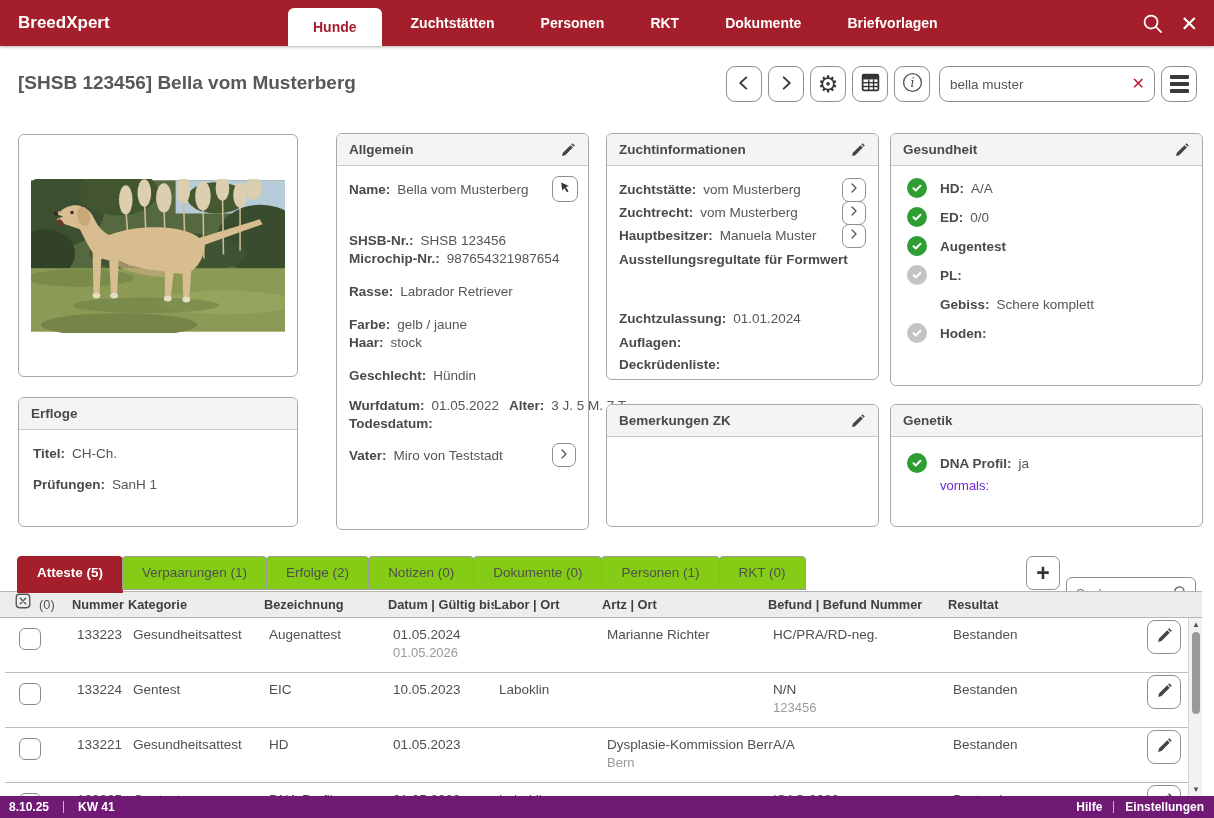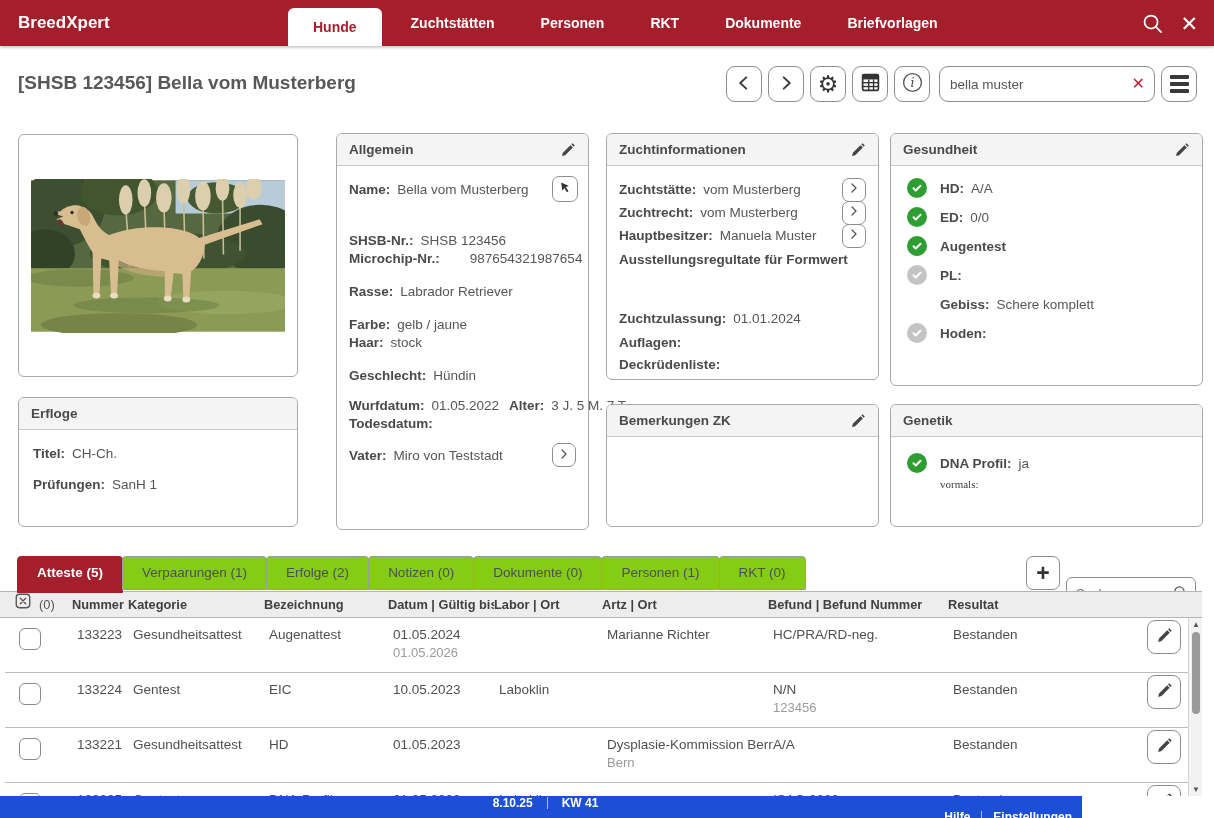--- a/index.html
+++ b/index.html
@@ -124,22 +124,22 @@
     display:flex; align-items:center; justify-content:center; margin:2px 12px 0 auto; padding:0;
   }
   
   .vscroll {
     position:absolute; left:1188px; top:618px; width:14px; height:178px; background:#f2f2f2; border-left:1px solid #d5d5d5;
   }
   .vscroll .arr { position:absolute; left:2px; width:10px; text-align:center; font-size:8px; color:#555; cursor:pointer; }
   .vscroll .thumb { position:absolute; left:2.5px; top:14px; width:8px; height:82px; background:#9a9a9a; border-radius:4px; cursor:grab; }
   
   .footer {
-    position:absolute; left:0; top:796px; width:1082px; height:22px; background:#1d4ed8;
-    display:flex; align-items:center; color:#fff; font-size:12px; font-weight:bold;flex-direction:column;
+    position:absolute; left:0; top:796px; width:1214px; height:22px; background:#701a75;
+    display:flex; align-items:center; color:#fff; font-size:12px; font-weight:bold;
   }
   .fsep { width:1px; height:12px; background:rgba(255,255,255,.65); }
   .f-left { display:flex; align-items:center; gap:14px; padding-left:9px; }
   .f-right { display:flex; align-items:center; gap:11px; margin-left:auto; padding-right:10px; }
   .f-item { cursor:pointer; }
 </style>
 </head>
 <body>
 
 <div class="app">
@@ -295,21 +295,21 @@
             </svg></span>
       </button>
       <div class="fldrow" style="margin-top:8px;">
         <span class="lbl">Name:</span>
         <span class="val">Bella vom Musterberg</span>
       </div>
       <div class="fldrow" style="margin-top:36px;">
         <span class="lbl">SHSB-Nr.:</span>
         <span class="val">SHSB 123456</span>
       </div>
-      <div class="fldrow" style="margin-top:3px;gap:23px;">
+      <div class="fldrow" style="margin-top:3px;">
         <span class="lbl">Microchip-Nr.:</span>
         <span class="val">987654321987654</span>
       </div>
       <div class="fldrow" style="margin-top:18px;">
         <span class="lbl">Rasse:</span>
         <span class="val">Labrador Retriever</span>
       </div>
       <div class="fldrow" style="margin-top:18px;">
         <span class="lbl">Farbe:</span>
         <span class="val">gelb / jaune</span>
@@ -497,21 +497,21 @@
         <span class="chk green">
             <svg width="12" height="12" viewBox="0 0 24 24">
               <path d="M5 12.5l4.5 4.5L19 7.5" fill="none" stroke="#fff" stroke-width="4" stroke-linecap="round" stroke-linejoin="round"></path>
             </svg>
           </span>
         <span class="fldrow">
             <span class="lbl">DNA Profil:</span>
             <span class="val">ja</span>
           </span>
       </div>
-      <div style="margin:-4px 0 0 33px; font-size:11px; color:#404040;font-family:Liberation Serif, serif;">vormals:</div>
+      <div style="margin:-4px 0 0 33px; font-size:13px; color:#6d28d9;">vormals:</div>
     </div>
   </div>
 
   <div class="btabs">
     <div class="btab active">Atteste (5)</div>
     <div class="btab">Verpaarungen (1)</div>
     <div class="btab">Erfolge (2)</div>
     <div class="btab">Notizen (0)</div>
     <div class="btab">Dokumente (0)</div>
     <div class="btab">Personen (1)</div>

